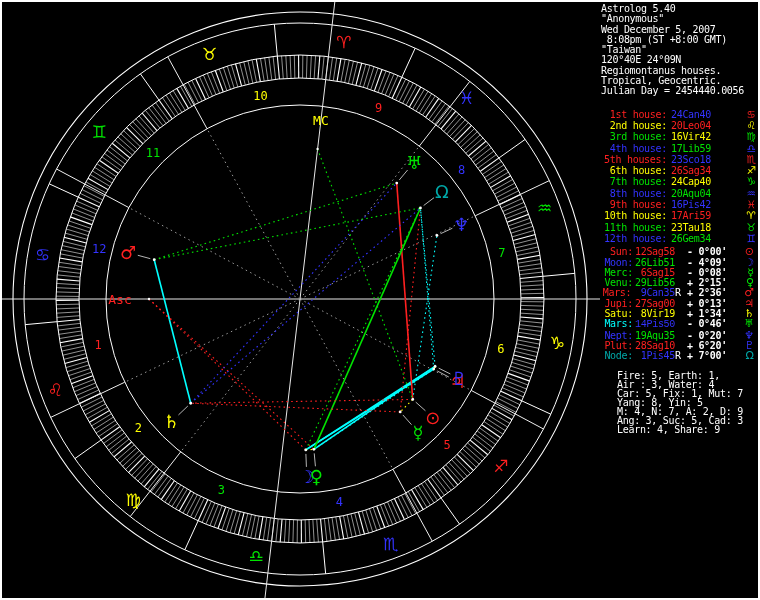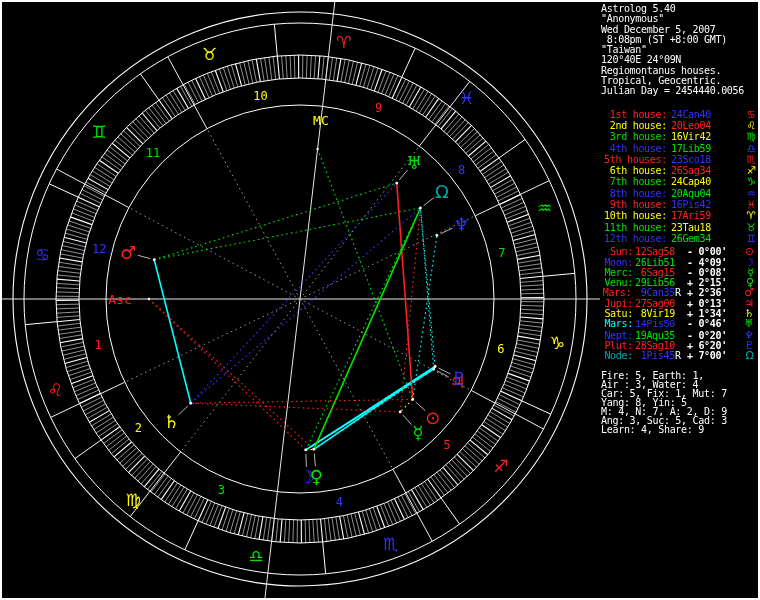--- a/index.html
+++ b/index.html
@@ -2,21 +2,21 @@
 <html><head>
 <meta charset="utf-8">
 <style>
   html,body{margin:0;padding:0;background:#000;width:760px;height:600px;overflow:hidden;}
   #frame{position:absolute;left:0;top:0;width:756px;height:596px;border:2px solid #fff;pointer-events:none;z-index:50;}
   #chart{position:absolute;left:0;top:0;}
   #panel{position:absolute;left:601px;top:4px;width:157px;font-family:"DejaVu Sans Mono",monospace;font-size:10px;letter-spacing:-0.3px;color:#fff;}
   .hline{line-height:10.3px;white-space:pre;}
   #houses-block{margin-top:12px;}
   #planets-block{margin-top:3px;}
-  #stats-block{margin-top:9px;}
+  #stats-block{margin-top:9px;margin-left:16px;}
   .trow{display:flex;line-height:10.3px;align-items:baseline;}
   .h-label{width:66px;text-align:right;white-space:pre;}
   .h-value{width:44px;text-align:right;white-space:pre;}
   .h-sym{flex:1;text-align:right;font-family:"DejaVu Sans",sans-serif;font-size:10.5px;padding-right:2px;letter-spacing:0;}
   .p-label{width:32px;text-align:right;white-space:pre;}
   .p-value{width:42px;text-align:right;white-space:pre;}
   .p-retro{width:7px;text-align:left;color:#fff;white-space:pre;}
   .p-lat{width:45px;text-align:right;white-space:pre;color:#fff;font-weight:bold;}
   .p-sym{flex:1;text-align:right;font-family:"DejaVu Sans",sans-serif;font-size:11px;padding-right:4px;letter-spacing:0;}
   .sline{line-height:9.1px;white-space:pre;}

